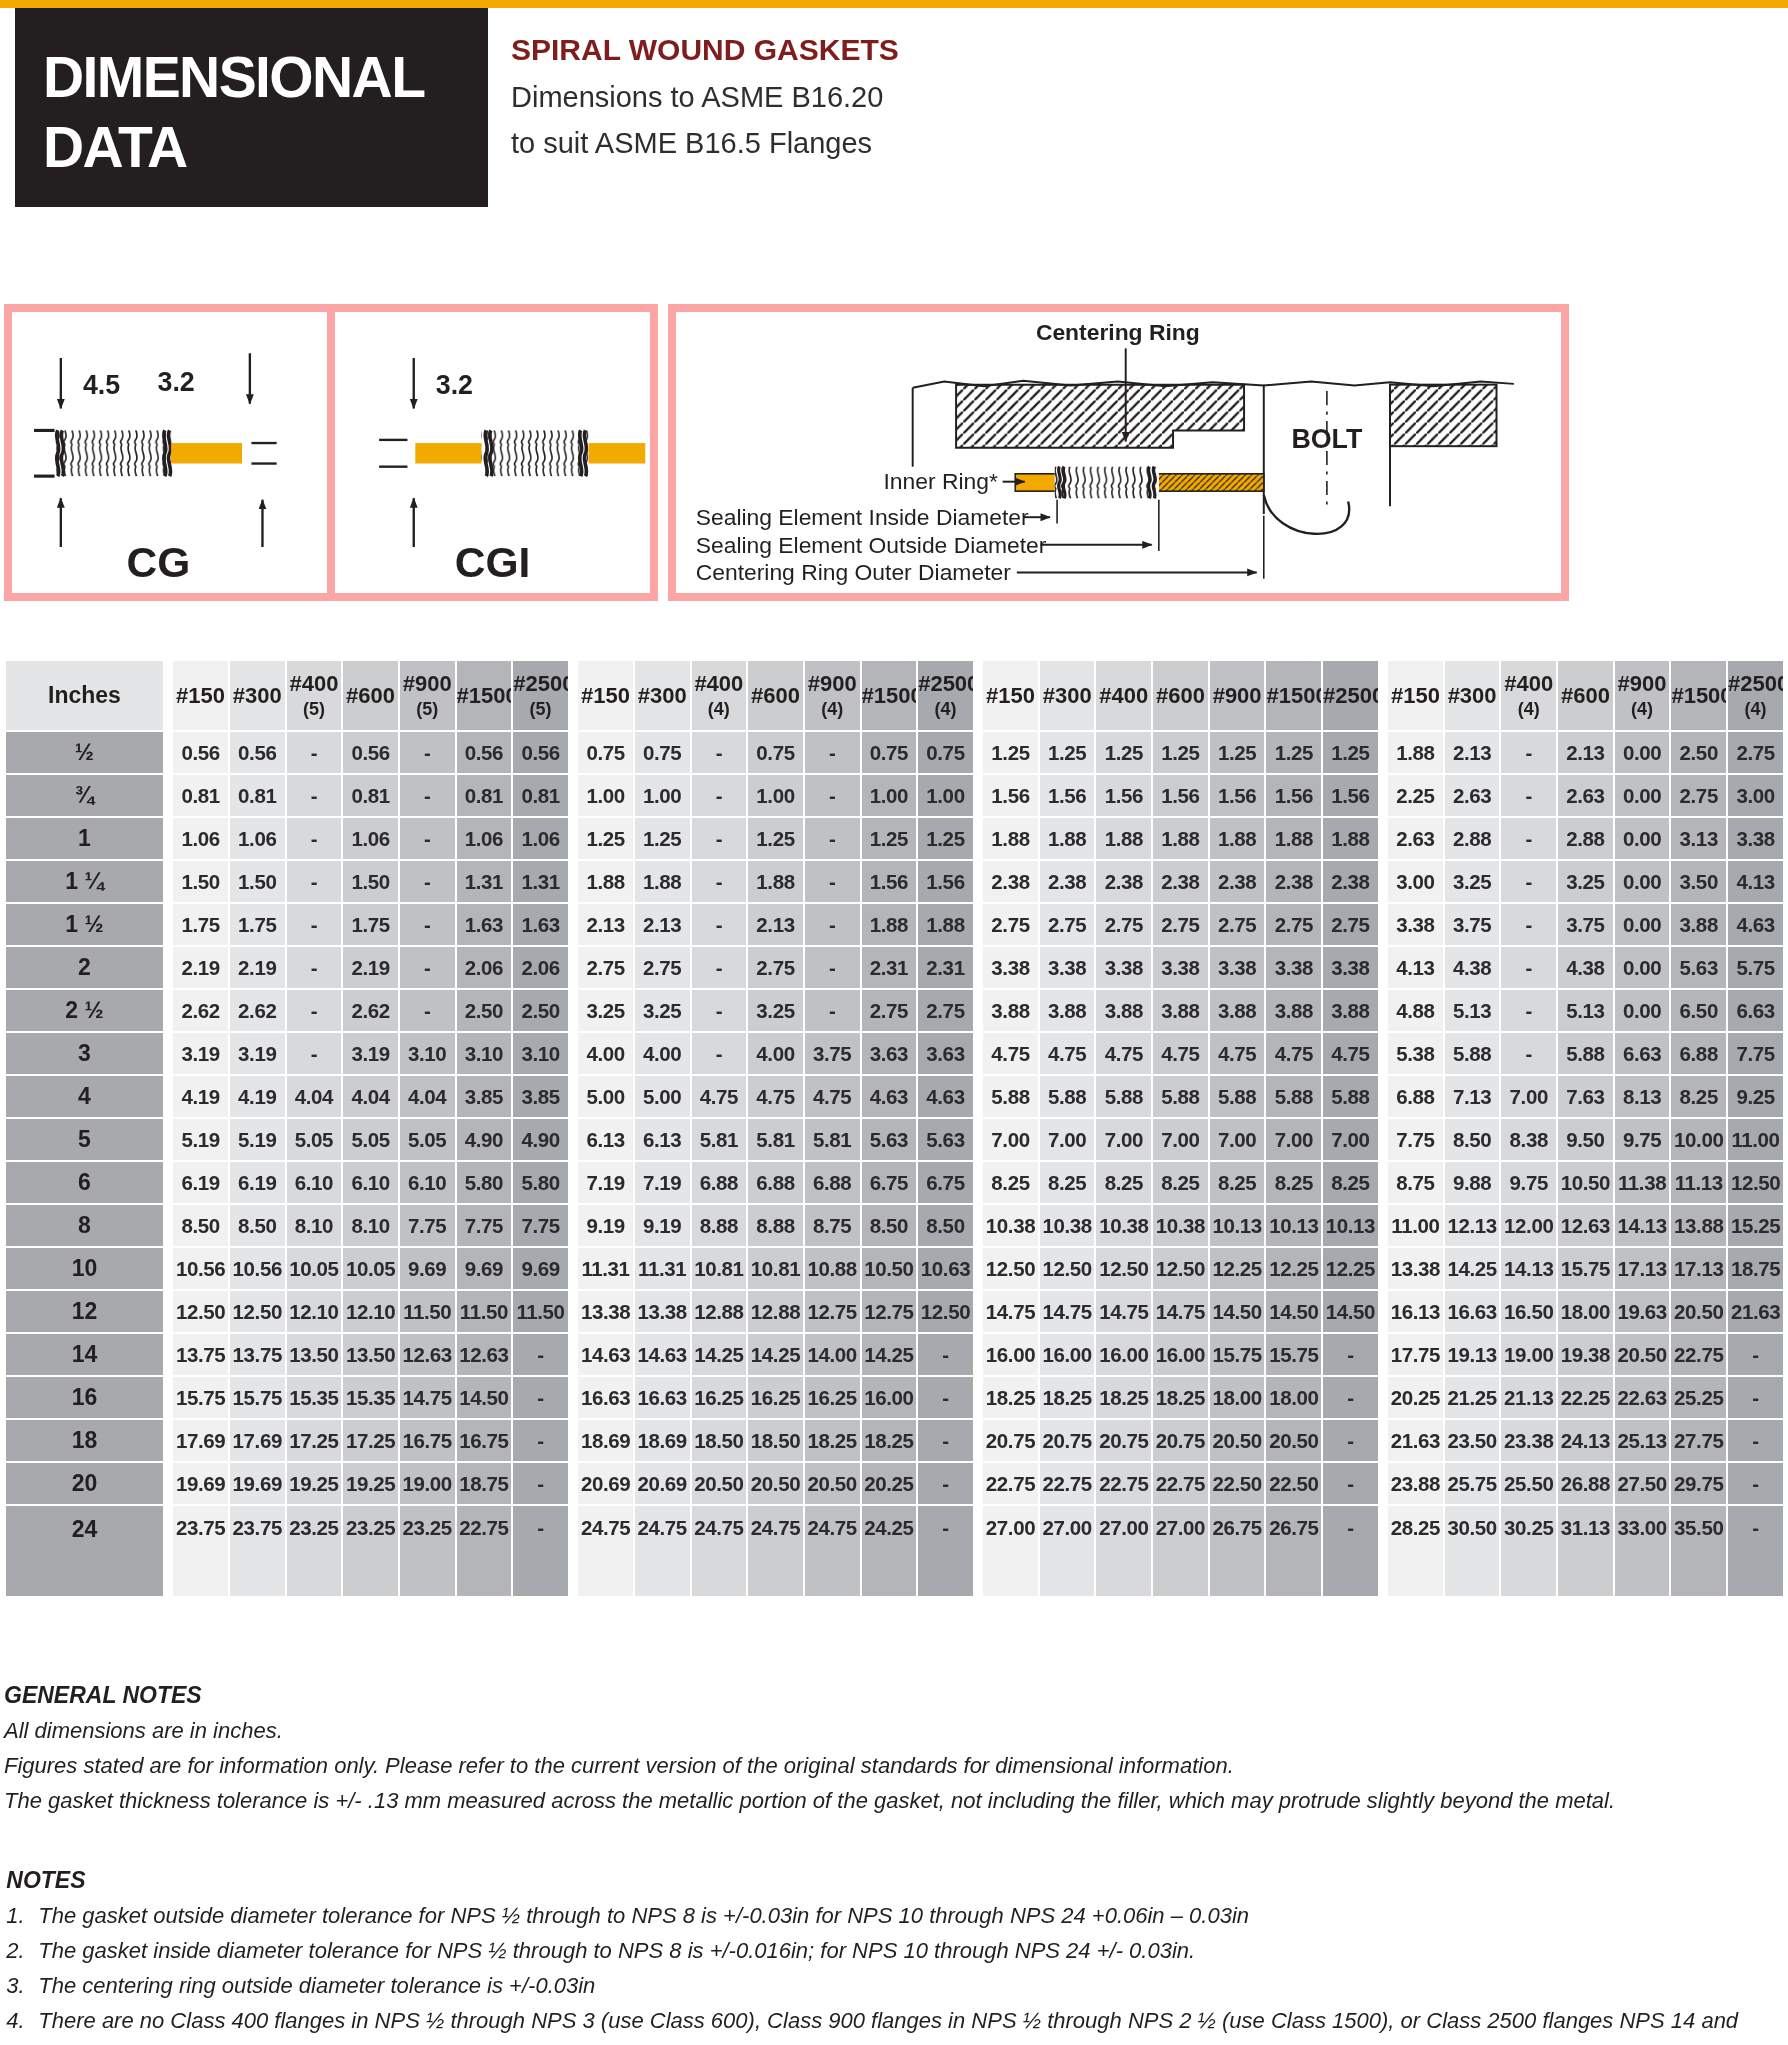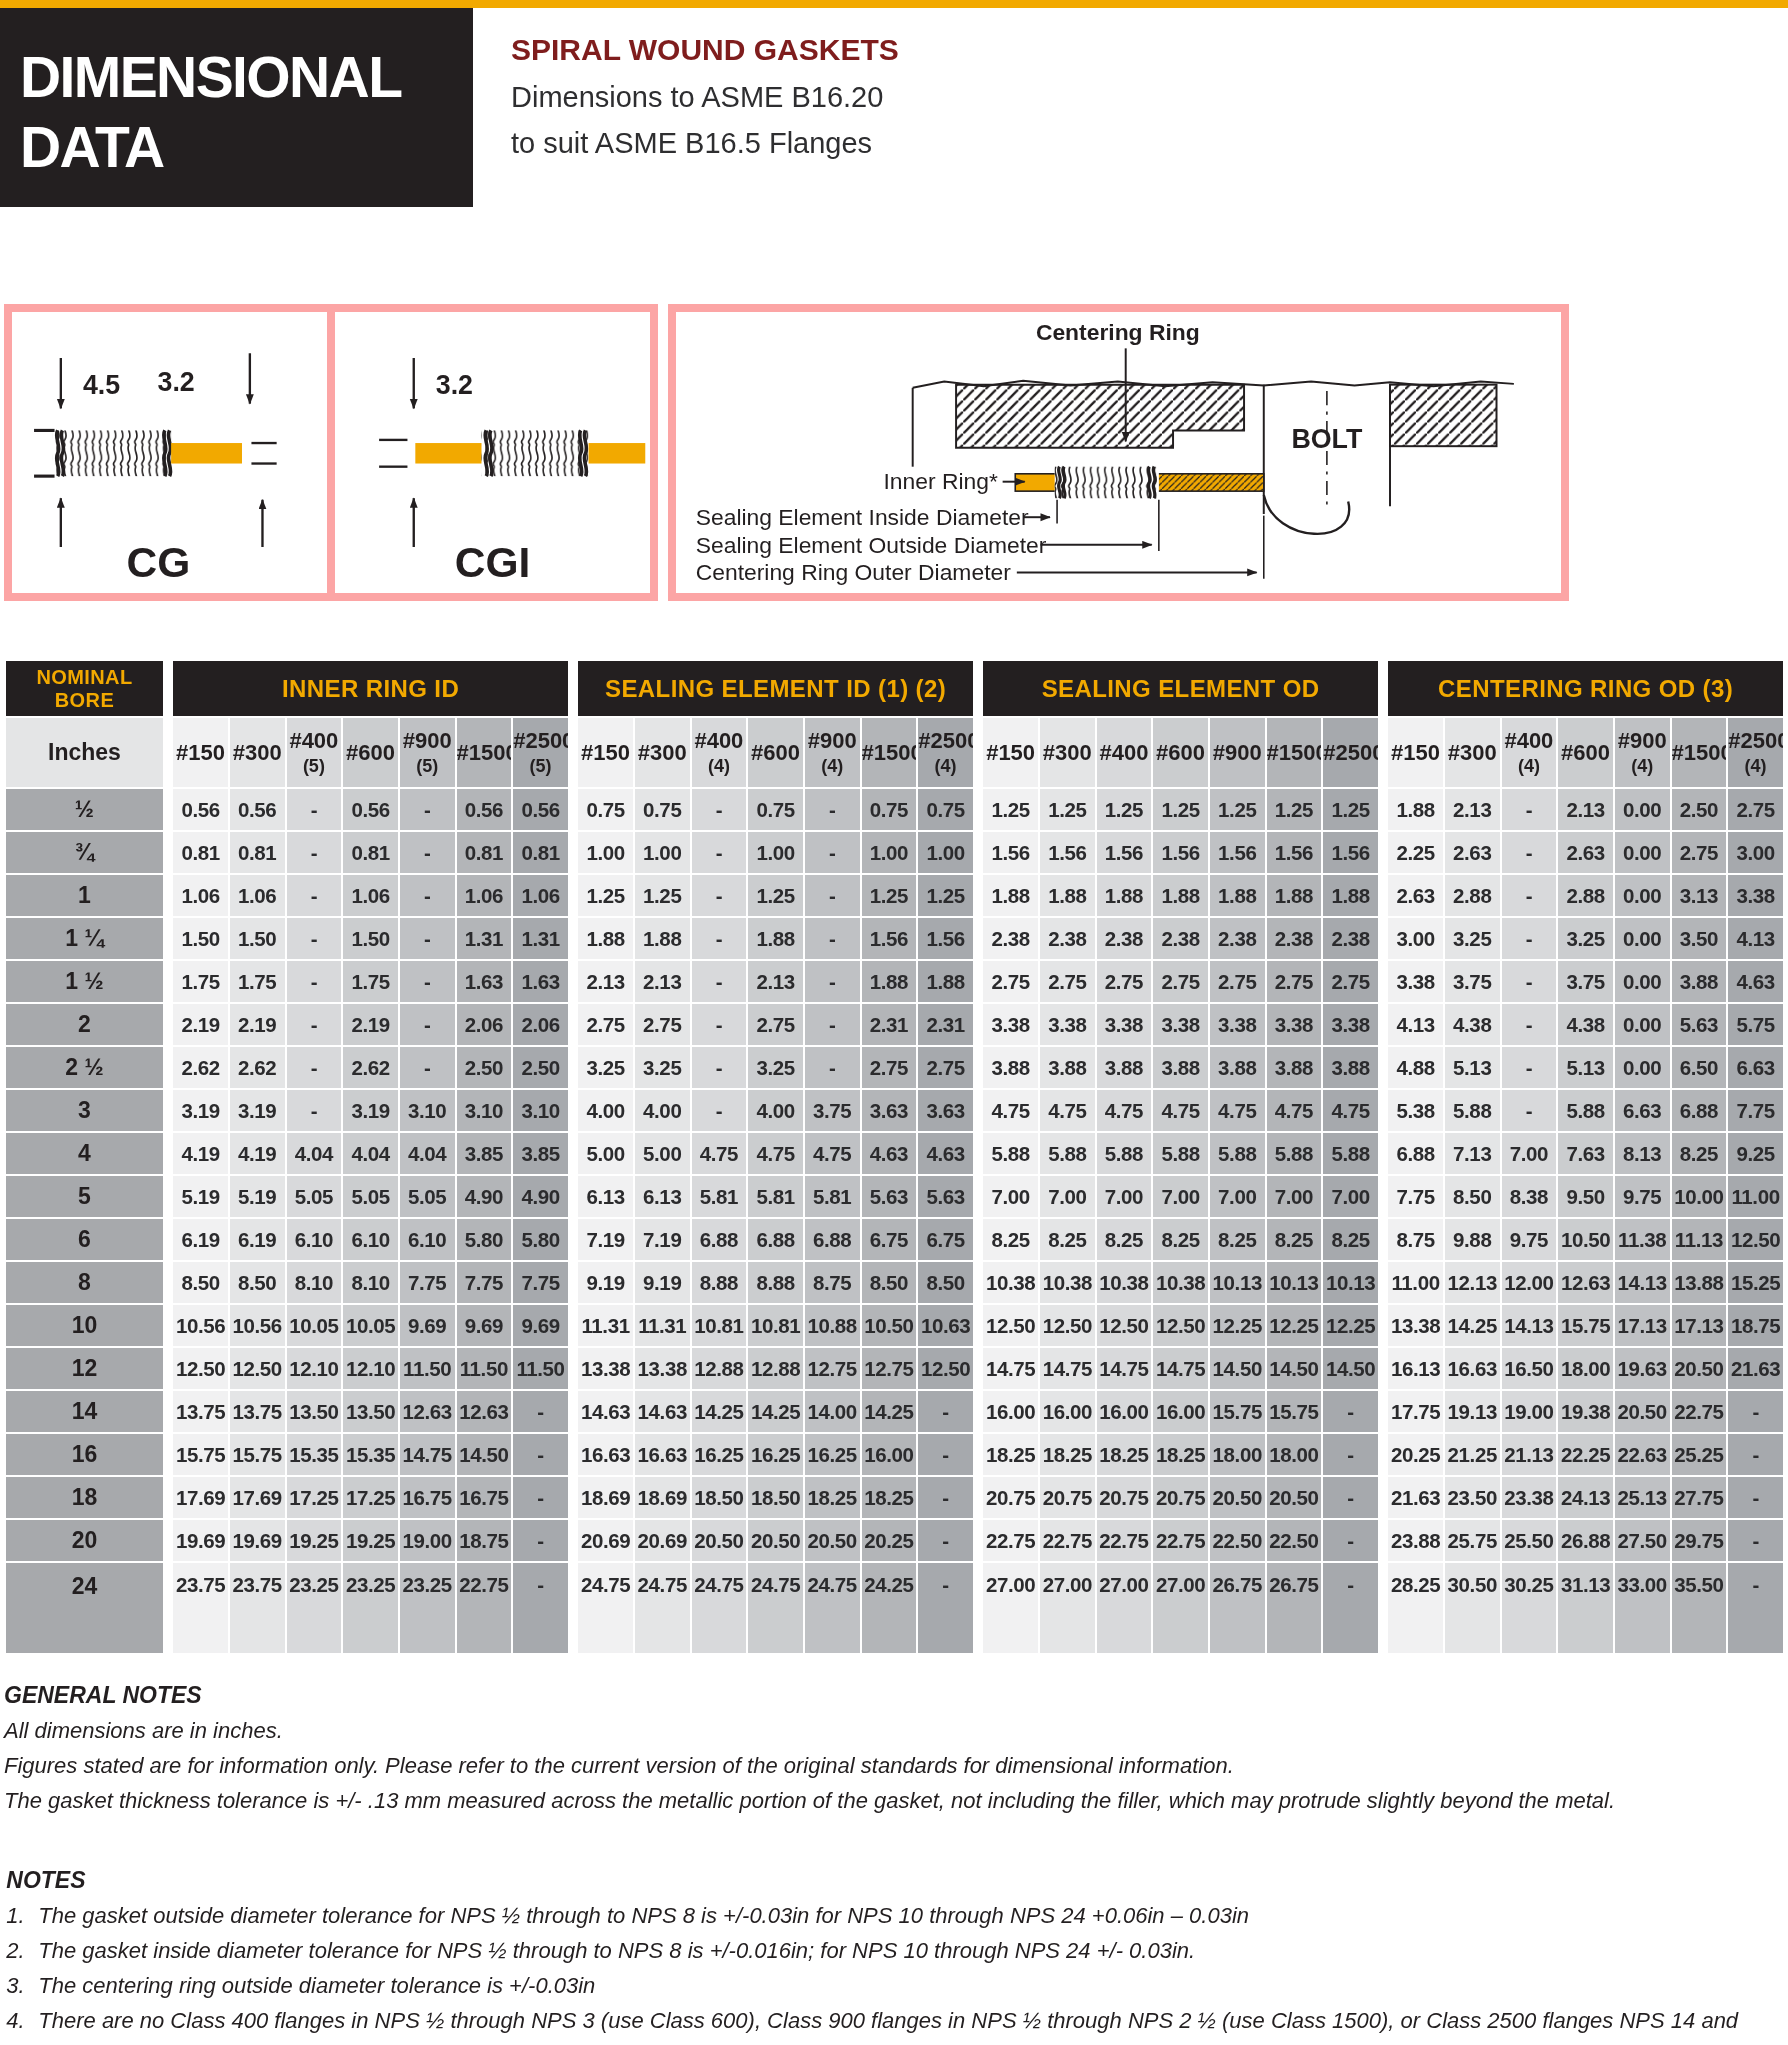--- a/index.html
+++ b/index.html
@@ -2,23 +2,23 @@
 <html style="font-size:12.6px"><head>
 <meta charset="utf-8">
 <style>
   html,body{margin:0;padding:0;}
   body{
     width:1788px;height:2046px;position:relative;background:#ffffff;
     font-family:"Liberation Sans", sans-serif;color:#231F20;overflow:hidden;
   }
   .topbar{position:absolute;left:0;top:0;width:1788px;height:8px;background:#F2A900;}
   .title-box{
-    position:absolute;left:0;top:8px;width:473px;height:199px;background:#231F20;
+    position:absolute;left:15px;top:8px;width:473px;height:199px;background:#231F20;
     color:#ffffff;font-weight:bold;font-size:57px;letter-spacing:-1.6px;
-    padding:35px 0 0 20px;box-sizing:border-box;line-height:1.22;
+    padding:35px 0 0 28px;box-sizing:border-box;line-height:1.22;
   }
   .head-text{position:absolute;left:511px;top:33px;}
   .head-text .product{font-size:30px;font-weight:bold;color:#7f1d1d;margin:0 0 14px 0;}
   .head-text .sub{font-size:29px;font-weight:400;color:#2E2E30;margin:0 0 12.6px 0;}
 
   .diag-box{position:absolute;top:304px;border:8px solid #fca5a5;background:#fff;box-sizing:border-box;}
   #box-cg{left:4px;width:354px;height:297px;}
   #box-cgi{left:327px;width:331px;height:297px;}
   #box-flange{left:668px;width:901px;height:297px;}
   svg text{font-family:"Liberation Sans",sans-serif;fill:#231F20;}
@@ -201,31 +201,20 @@
         <col class="c-gap">
         <col class="c-d">
         <col class="c-d">
         <col class="c-d">
         <col class="c-d">
         <col class="c-d">
         <col class="c-d">
         <col class="c-d">
       </colgroup>
     <thead>
-      <tr>
-        <th class="corner">NOMINAL BORE</th>
-        <th class="gap"></th>
-        <th class="ghead" colspan="7">INNER RING ID</th>
-        <th class="gap"></th>
-        <th class="ghead" colspan="7">SEALING ELEMENT ID (1) (2)</th>
-        <th class="gap"></th>
-        <th class="ghead" colspan="7">SEALING ELEMENT OD</th>
-        <th class="gap"></th>
-        <th class="ghead" colspan="7">CENTERING RING OD (3)</th>
-      </tr>
       <tr id="subhead">
         <th class="inches">Inches</th>
       <th class="gap"></th>
           <th class="sub-cell shade0">#150</th>
           <th class="sub-cell shade1">#300</th>
           <th class="sub-cell shade2">#400<div class="fn">(5)</div></th>
           <th class="sub-cell shade3">#600</th>
           <th class="sub-cell shade4">#900<div class="fn">(5)</div></th>
           <th class="sub-cell shade5">#1500</th>
           <th class="sub-cell shade6">#2500<div class="fn">(5)</div></th>

